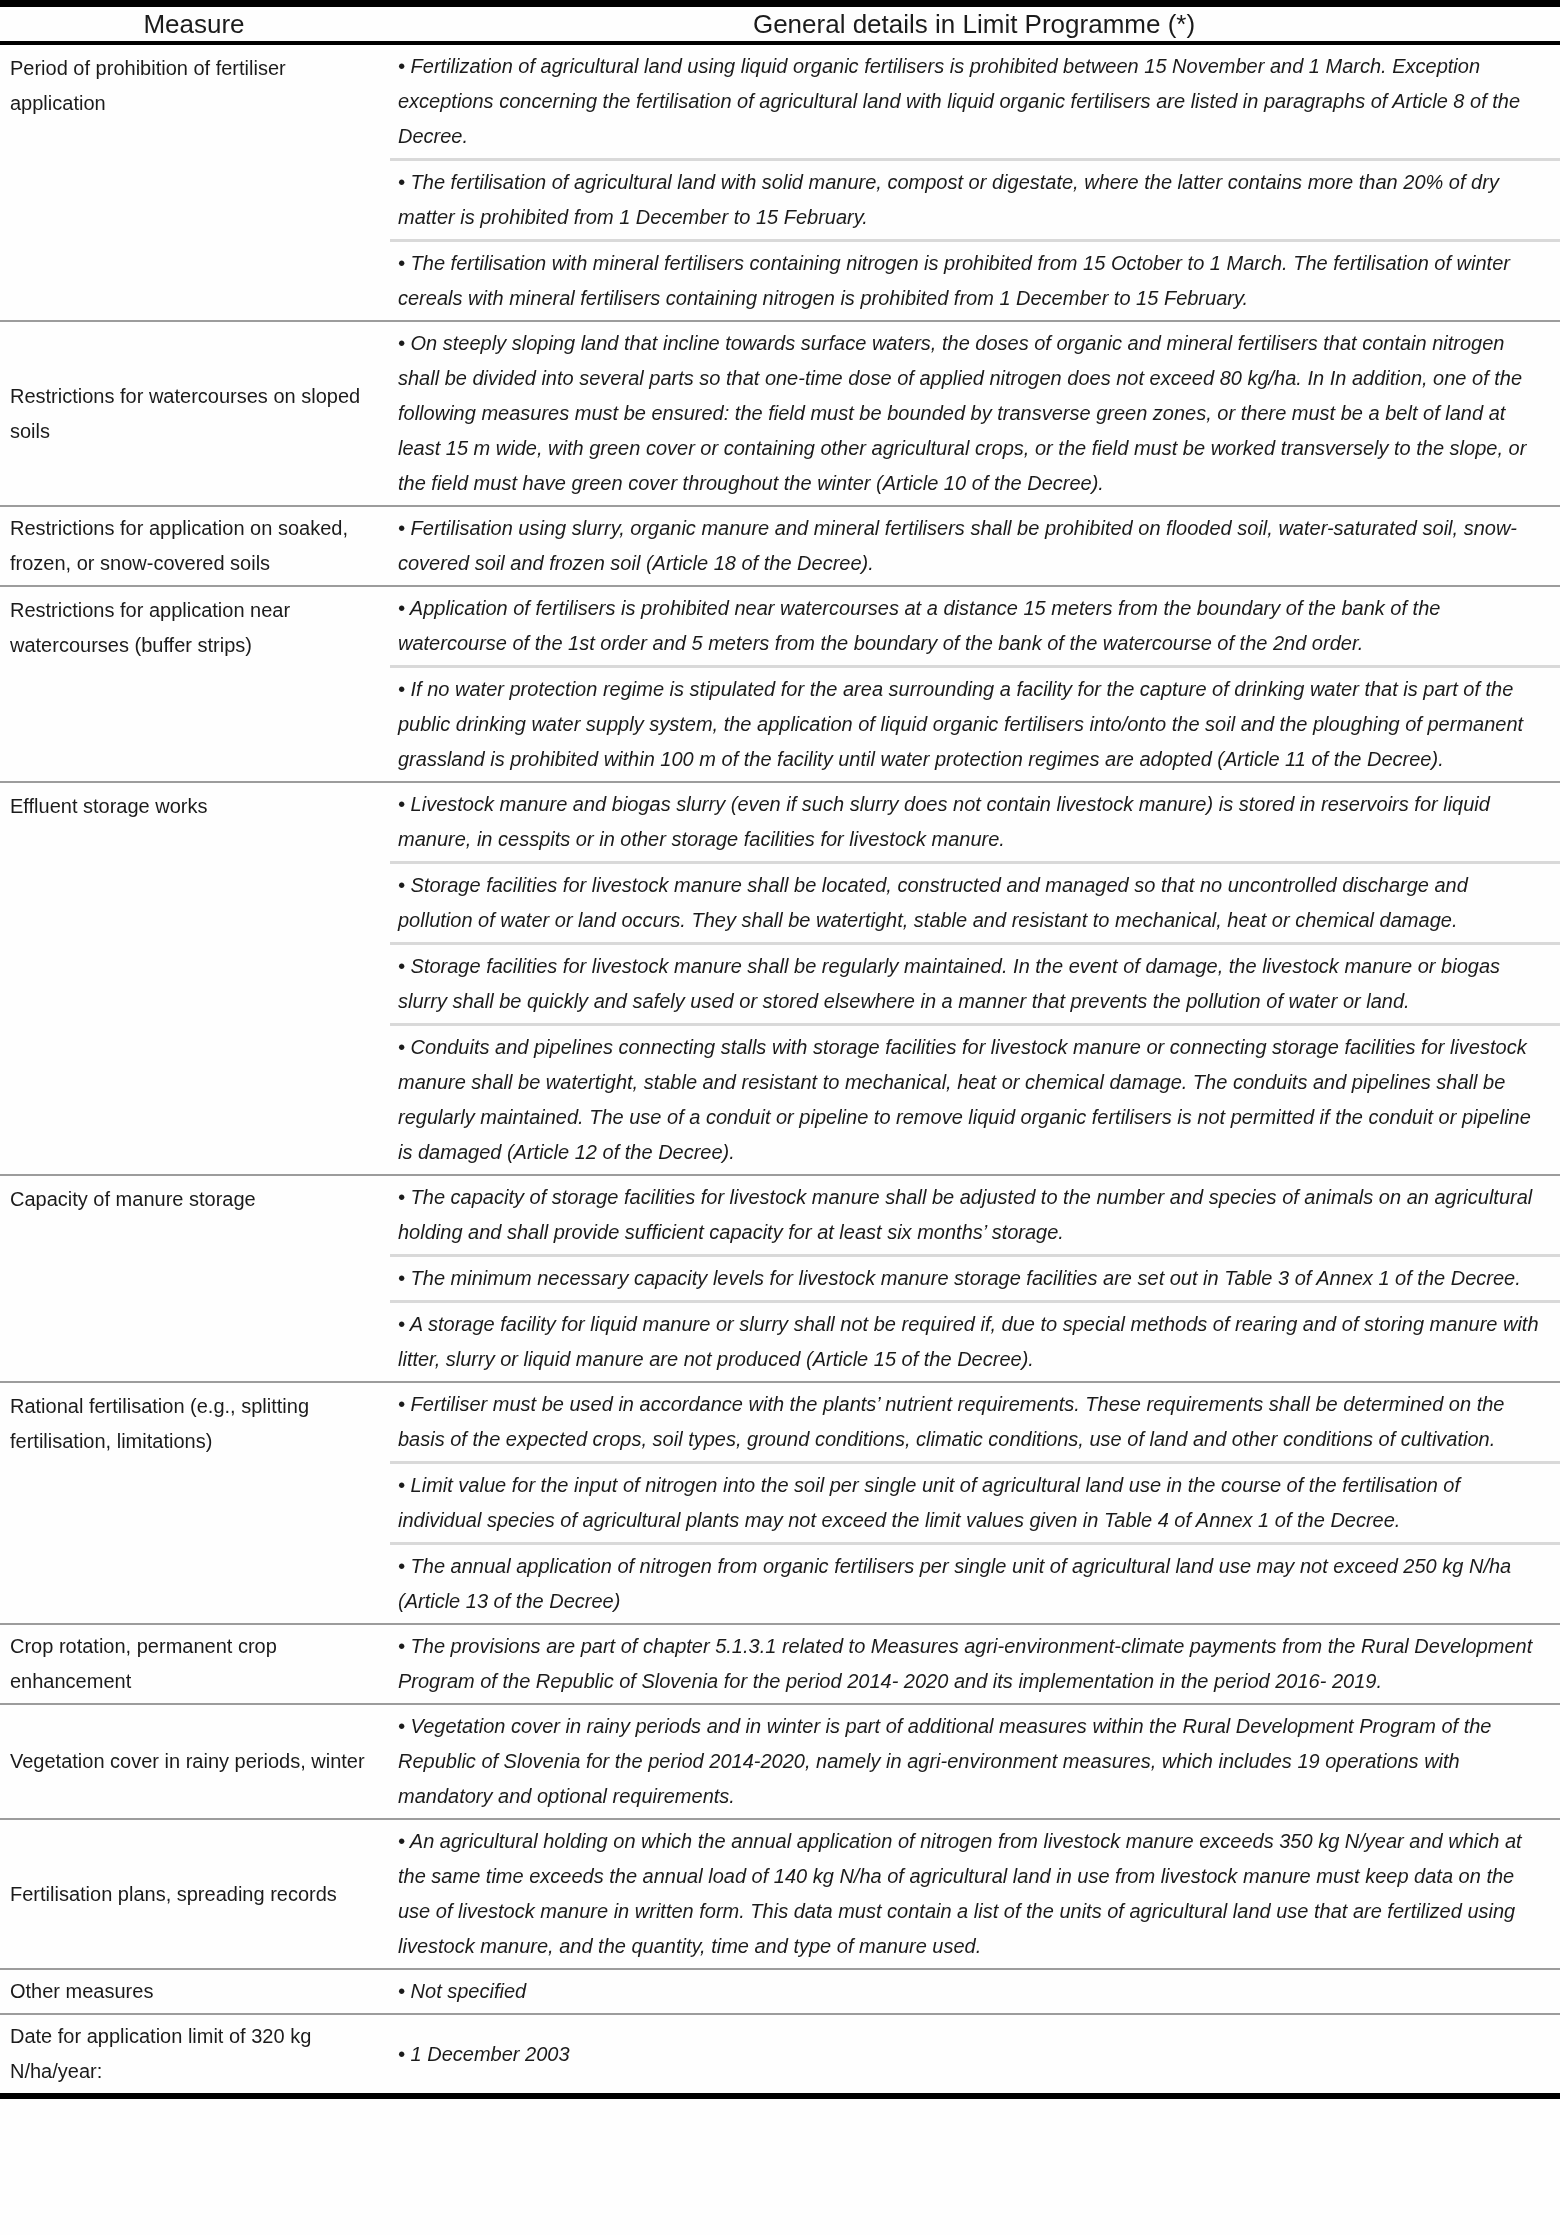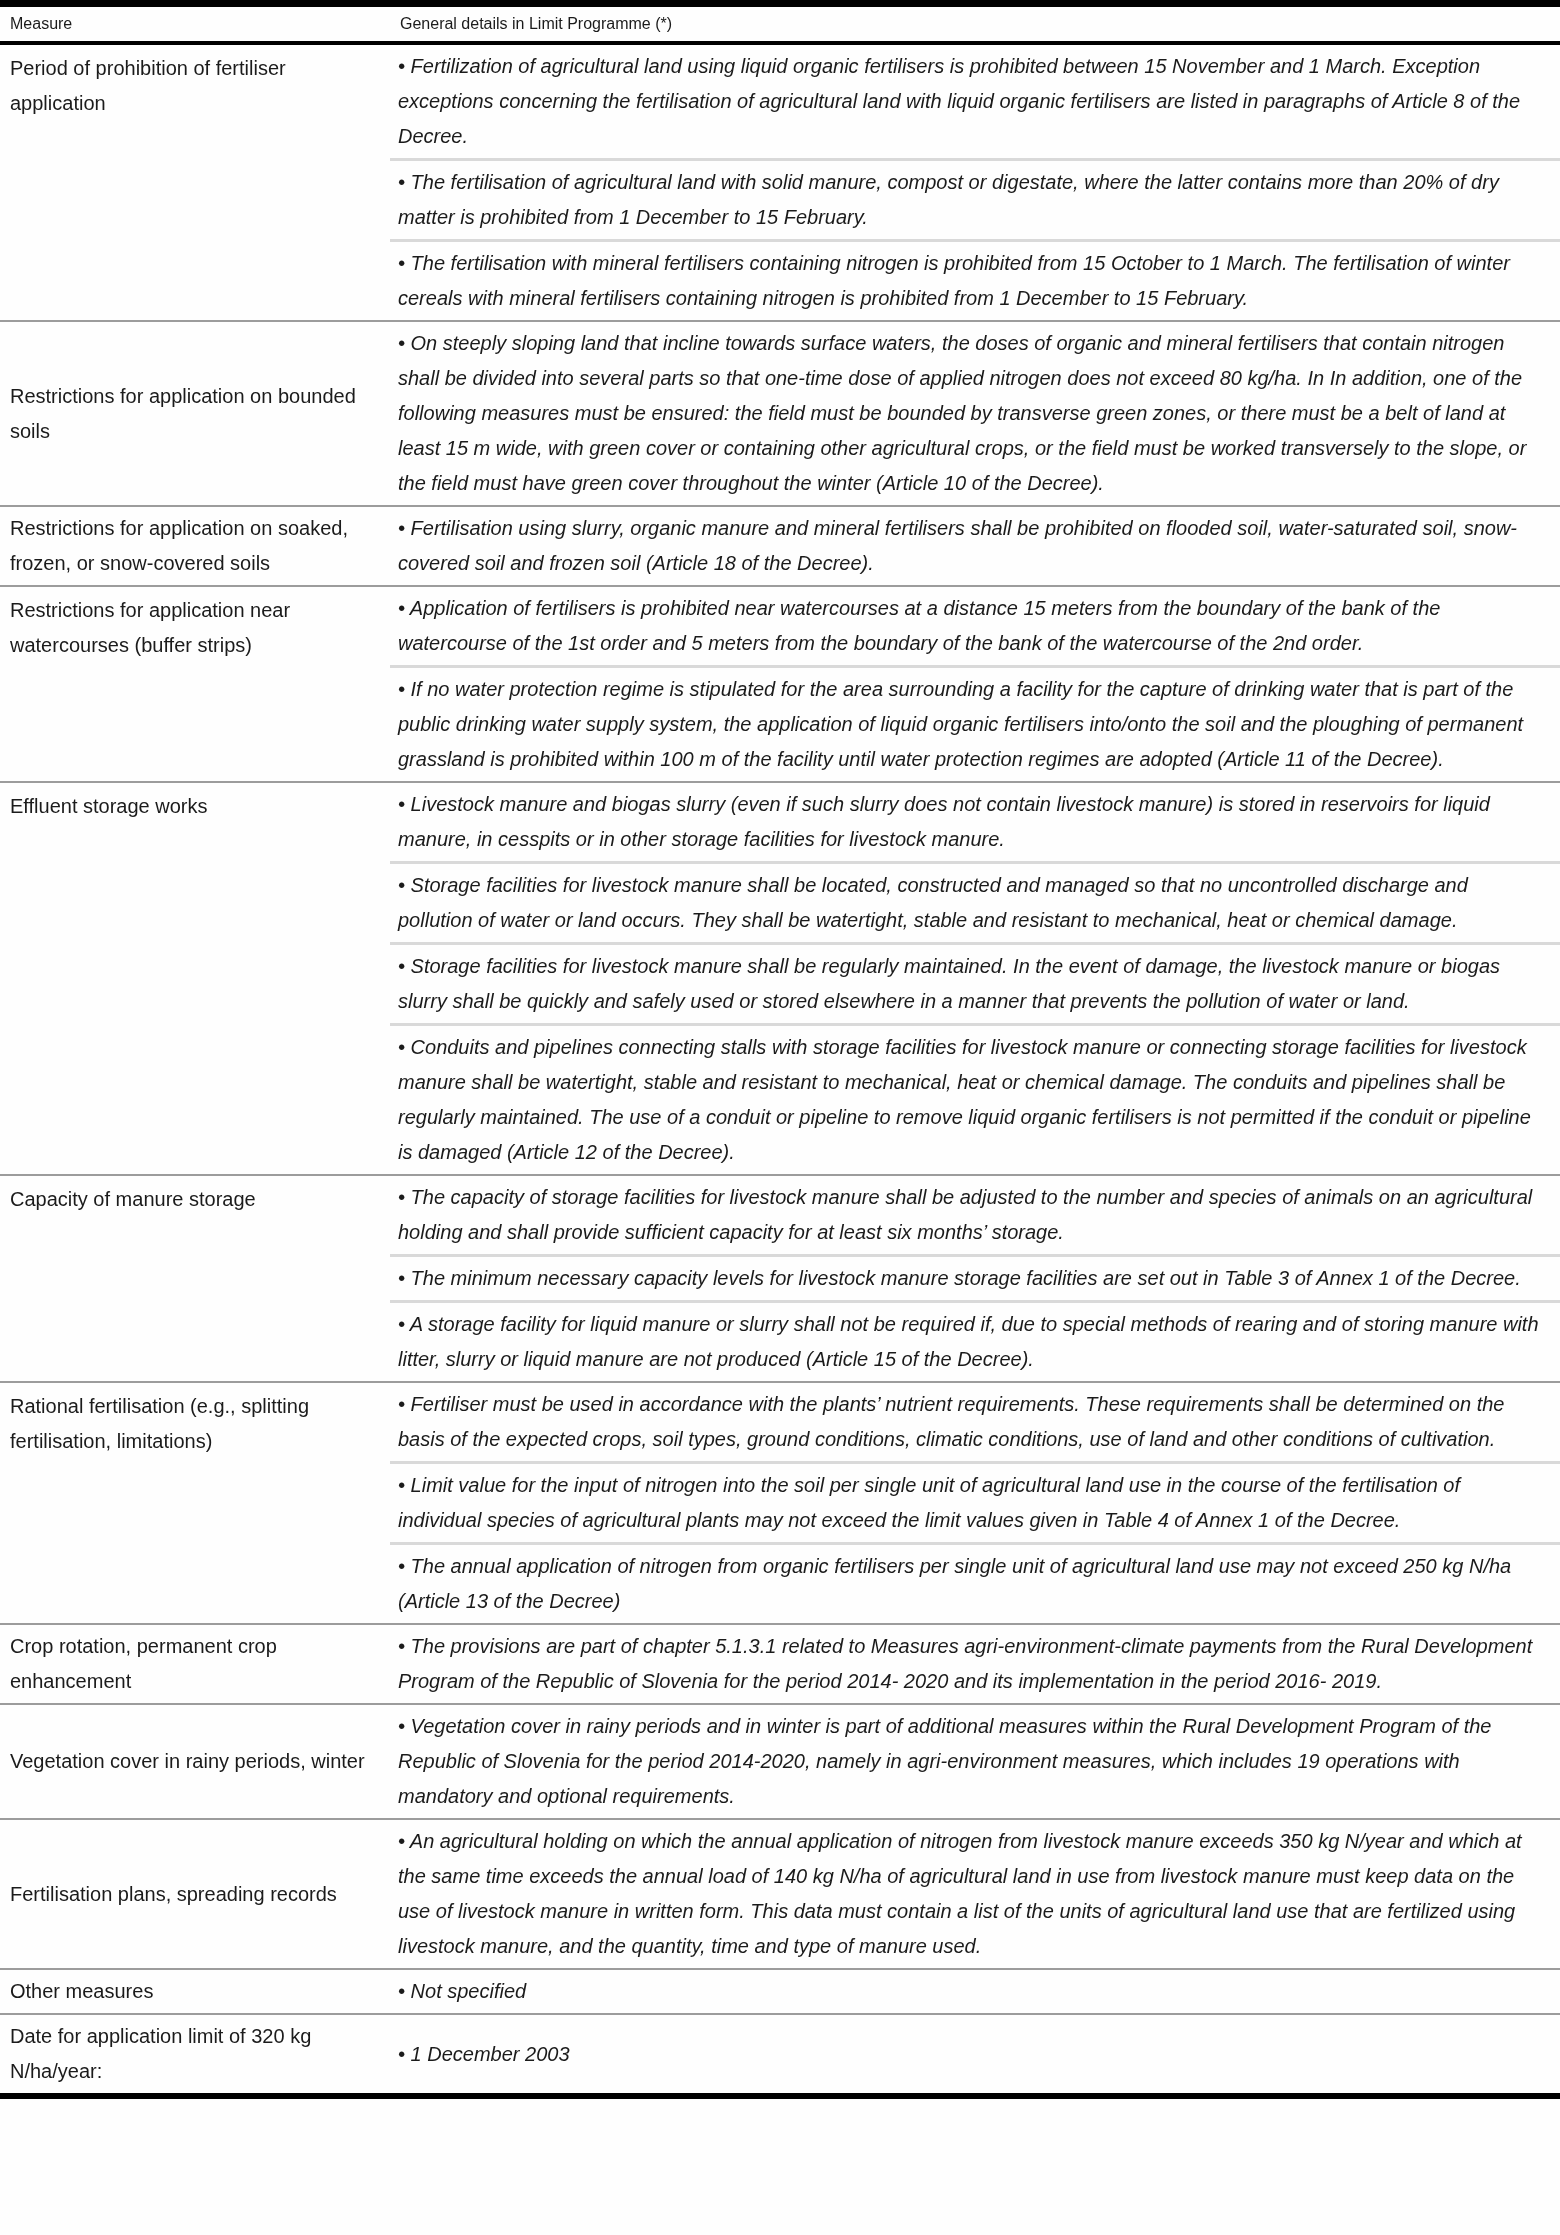--- a/index.html
+++ b/index.html
@@ -17,22 +17,22 @@
     table-layout:fixed;
     border-collapse:collapse;
     border-top:7px solid var(--c-border);
     border-bottom:6px solid var(--c-border);
     background:var(--c-bg);
   }
   col.c-measure{width:390px;}
   col.c-details{width:1170px;}
   thead th{
     font-weight:normal;
-    text-align:left;
-    font-size:16px;
+    text-align:center;
+    font-size:26px;
     line-height:28px;
     padding:3px 12px 3px 10px;
     border-bottom:4px solid var(--c-border);
     white-space:nowrap;
     overflow:hidden;
   }
   tbody td{
     font-size:20px;
     line-height:35px;
     vertical-align:middle;
@@ -70,21 +70,21 @@
           <td class="measure-cell va-top" rowspan="3">Period of prohibition of fertiliser application</td>
           <td class="detail-cell sub">• Fertilization of agricultural land using liquid organic fertilisers is prohibited between 15 November and 1 March. Exception exceptions concerning the fertilisation of agricultural land with liquid organic fertilisers are listed in paragraphs of Article 8 of the Decree.</td>
         </tr>
         <tr>
           <td class="detail-cell sub">• The fertilisation of agricultural land with solid manure, compost or digestate, where the latter contains more than 20% of dry matter is prohibited from 1 December to 15 February.</td>
         </tr>
         <tr>
           <td class="detail-cell last">• The fertilisation with mineral fertilisers containing nitrogen is prohibited from 15 October to 1 March. The fertilisation of winter cereals with mineral fertilisers containing nitrogen is prohibited from 1 December to 15 February.</td>
         </tr>
         <tr>
-          <td class="measure-cell" rowspan="1">Restrictions for application on bounded soils</td>
+          <td class="measure-cell" rowspan="1">Restrictions for watercourses on sloped soils</td>
           <td class="detail-cell last">• On steeply sloping land that incline towards surface waters, the doses of organic and mineral fertilisers that contain nitrogen shall be divided into several parts so that one-time dose of applied nitrogen does not exceed 80 kg/ha. In In addition, one of the following measures must be ensured: the field must be bounded by transverse green zones, or there must be a belt of land at least 15 m wide, with green cover or containing other agricultural crops, or the field must be worked transversely to the slope, or the field must have green cover throughout the winter (Article 10 of the Decree).</td>
         </tr>
         <tr>
           <td class="measure-cell" rowspan="1">Restrictions for application on soaked, frozen, or snow-covered soils</td>
           <td class="detail-cell last">• Fertilisation using slurry, organic manure and mineral fertilisers shall be prohibited on flooded soil, water-saturated soil, snow-covered soil and frozen soil (Article 18 of the Decree).</td>
         </tr>
         <tr>
           <td class="measure-cell va-top" rowspan="2">Restrictions for application near watercourses (buffer strips)</td>
           <td class="detail-cell sub">• Application of fertilisers is prohibited near watercourses at a distance 15 meters from the boundary of the bank of the watercourse of the 1st order and 5 meters from the boundary of the bank of the watercourse of the 2nd order.</td>
         </tr>

